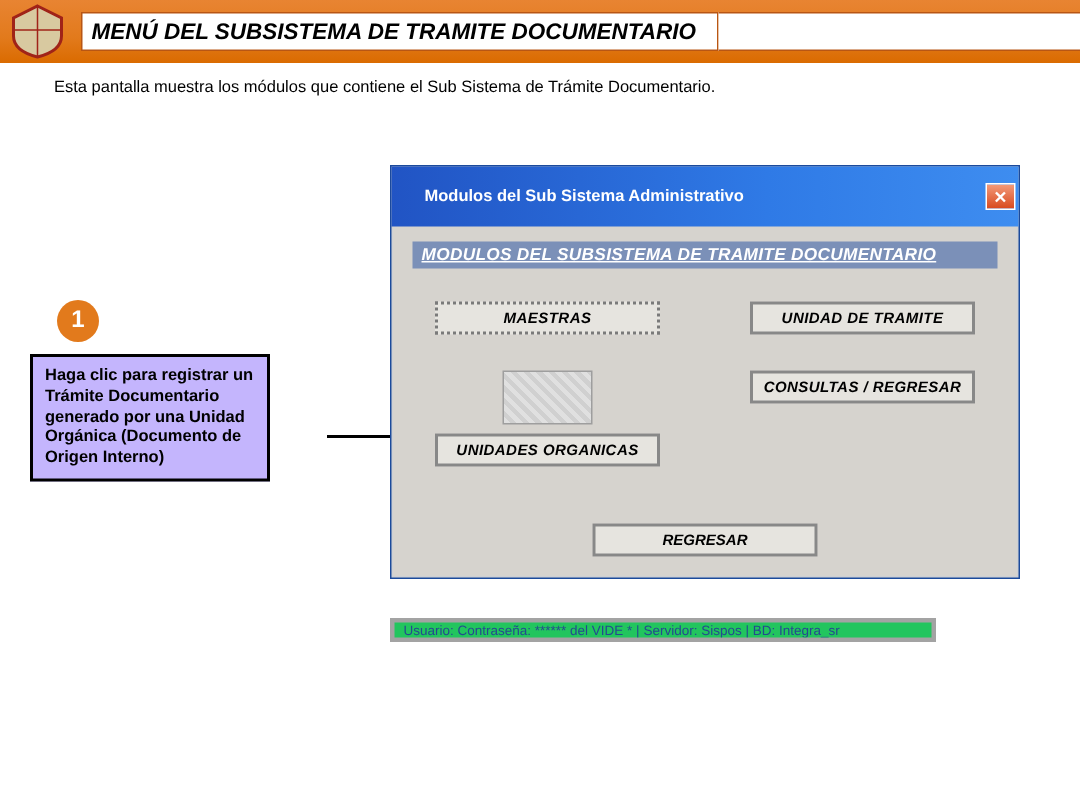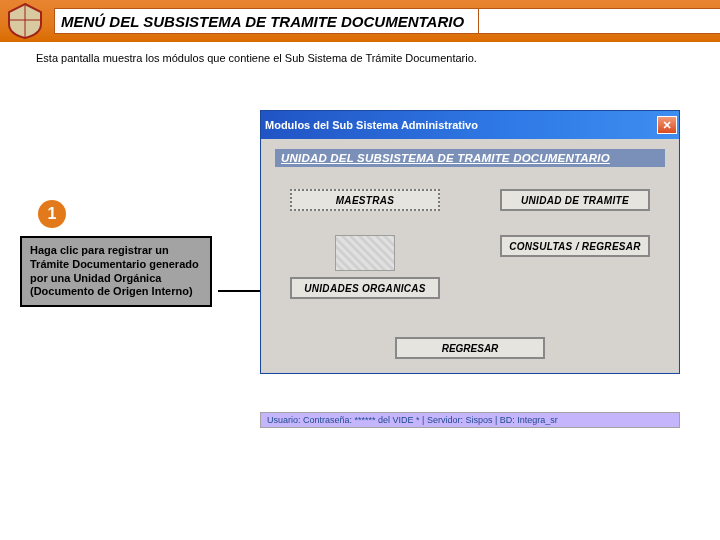--- a/index.html
+++ b/index.html
@@ -7,36 +7,36 @@
   .slide { width: 720px; height: 540px; position: relative; }
   .topbar { display: flex; align-items: center; height: 42px; background: linear-gradient(#e88432 0, #e27a1c 60%, #da6b00 100%); text-align: center; }
   .emblem { width: 50px; height: 42px; display: flex; align-items: center; justify-content: center; }
   .emblem svg { width: 40px; height: 38px; }
   .title { background: #fff; flex: 0 0 auto; height: 26px; margin-left: 4px; padding: 0 14px 0 6px; display: flex; align-items: center; font-weight: bold; font-style: italic; font-size: 15px; color: #000; border: 1px solid #b85614; }
   .titlefill { background: #fff; flex: 1; height: 26px; border-top: 1px solid #b85614; border-bottom: 1px solid #b85614; }
   .intro { font-size: 11px; color: #000; margin: 10px 0 6px 36px; }
   .stage { position: relative; width: 720px; height: 470px; }
   
   .num { position: absolute; left: 38px; top: 130px; width: 28px; height: 28px; border-radius: 50%; background: #e27a1c; color: #fff; font-weight: bold; font-size: 16px; display: flex; align-items: center; justify-content: center; }
-  .callout { position: absolute; left: 20px; top: 166px; width: 192px; border: 2px solid #000; padding: 6px 8px; font-size: 11px; font-weight: bold; line-height: 1.25; background: #a3a3a3; }
+  .callout { position: absolute; left: 20px; top: 166px; width: 160px; border: 2px solid #000; padding: 6px 8px; font-size: 11px; font-weight: bold; line-height: 1.25; background: #c4b5fd; }
   .connector { position: absolute; left: 218px; top: 220px; width: 66px; height: 2px; background: #000; }
   
   .win { position: absolute; left: 260px; top: 40px; width: 420px; background: #d6d3ce; border: 1px solid #1b4a9c; box-shadow: 0 0 0 1px #ced0d4 inset; }
-  .win-titlebar { height: 28px; background: linear-gradient(to right, #2154c4, #2f7ae6 60%, #3e8df0); display: flex; align-items: center; justify-content: space-between; padding-left: 4px; color: #fff; font-size: 11px; font-weight: bold; }
+  .win-titlebar { height: 40px; background: linear-gradient(to right, #2154c4, #2f7ae6 60%, #3e8df0); display: flex; align-items: center; justify-content: space-between; padding-left: 22px; color: #fff; font-size: 11px; font-weight: bold; }
   .closebtn { width: 20px; height: 18px; background: linear-gradient(#f39a79,#d84a1f); border: 1px solid #fff; margin-right: 2px; display: flex; align-items: center; justify-content: center; color: #fff; font-size: 11px; font-weight: bold; cursor: pointer; }
   .win-body { padding: 10px 14px 14px 14px; }
   .module-banner { background: #7b90b8; color: #fff; font-weight: bold; font-style: italic; font-size: 11.5px; padding: 3px 6px; text-decoration: underline; letter-spacing: .2px; }
   .grid { display: flex; flex-wrap: wrap; gap: 24px; margin-top: 22px; justify-content: space-between; }
   .modcell { width: 180px; display: flex; flex-direction: column; align-items: center; gap: 6px; }
   .modimg { width: 60px; height: 36px; background: repeating-linear-gradient(45deg,#e0e0e0 0 3px,#d0d0d0 3px 6px); border: 1px solid #9e9e9e; }
   .modbtn { width: 150px; height: 22px; background: #e6e4df; border: 2px dotted #7a7a7a; font-size: 10px; font-weight: bold; font-style: italic; letter-spacing: .3px; cursor: pointer; display: flex; align-items: center; justify-content: center; }
   .modbtn.solid { border: 2px solid #888; border-style: solid; }
   .regrow { width: 100%; display: flex; justify-content: center; margin-top: 38px; }
   .regbtn { width: 150px; height: 22px; background: #e6e4df; border: 2px solid #888; font-size: 10px; font-weight: bold; font-style: italic; cursor: pointer; display: flex; align-items: center; justify-content: center; }
-  .statusbar { position: absolute; left: 260px; top: 342px; width: 420px; height: 16px; background: #c4b5fd; border: 1px solid #a3a3a3; font-size: 9px; color: #244a8f; display: flex; align-items: center; padding-left: 6px; white-space: nowrap; overflow: hidden; }
+  .statusbar { position: absolute; left: 260px; top: 342px; width: 364px; height: 16px; background: #22c55e; border: 3px solid #a3a3a3; font-size: 9px; color: #244a8f; display: flex; align-items: center; padding-left: 6px; white-space: nowrap; overflow: hidden; }
 </style>
 </head>
 <body>
 
 <div class="slide">
 
   <div class="topbar">
     <div class="emblem">
       <svg viewBox="0 0 40 38">
           <path d="M20 2 L36 10 L36 22 Q36 32 20 36 Q4 32 4 22 L4 10 Z" fill="#d8c9a0" stroke="#a02318" stroke-width="2"></path>
@@ -57,21 +57,21 @@
     <div class="connector"></div>
 
     <div class="win">
       <div class="win-titlebar">
         <span>Modulos del Sub Sistema Administrativo</span>
         <div class="closebtn">
           <span>✕</span>
         </div>
       </div>
       <div class="win-body">
-        <div class="module-banner">UNIDAD DEL SUBSISTEMA DE TRAMITE DOCUMENTARIO</div>
+        <div class="module-banner">MODULOS DEL SUBSISTEMA DE TRAMITE DOCUMENTARIO</div>
 
         <div class="grid">
           <div class="modcell">
             <div class="modbtn">MAESTRAS</div>
           </div>
           <div class="modcell">
             <div class="modbtn solid">UNIDAD DE TRAMITE</div>
           </div>
           <div class="modcell">
             <div class="modimg"></div>

